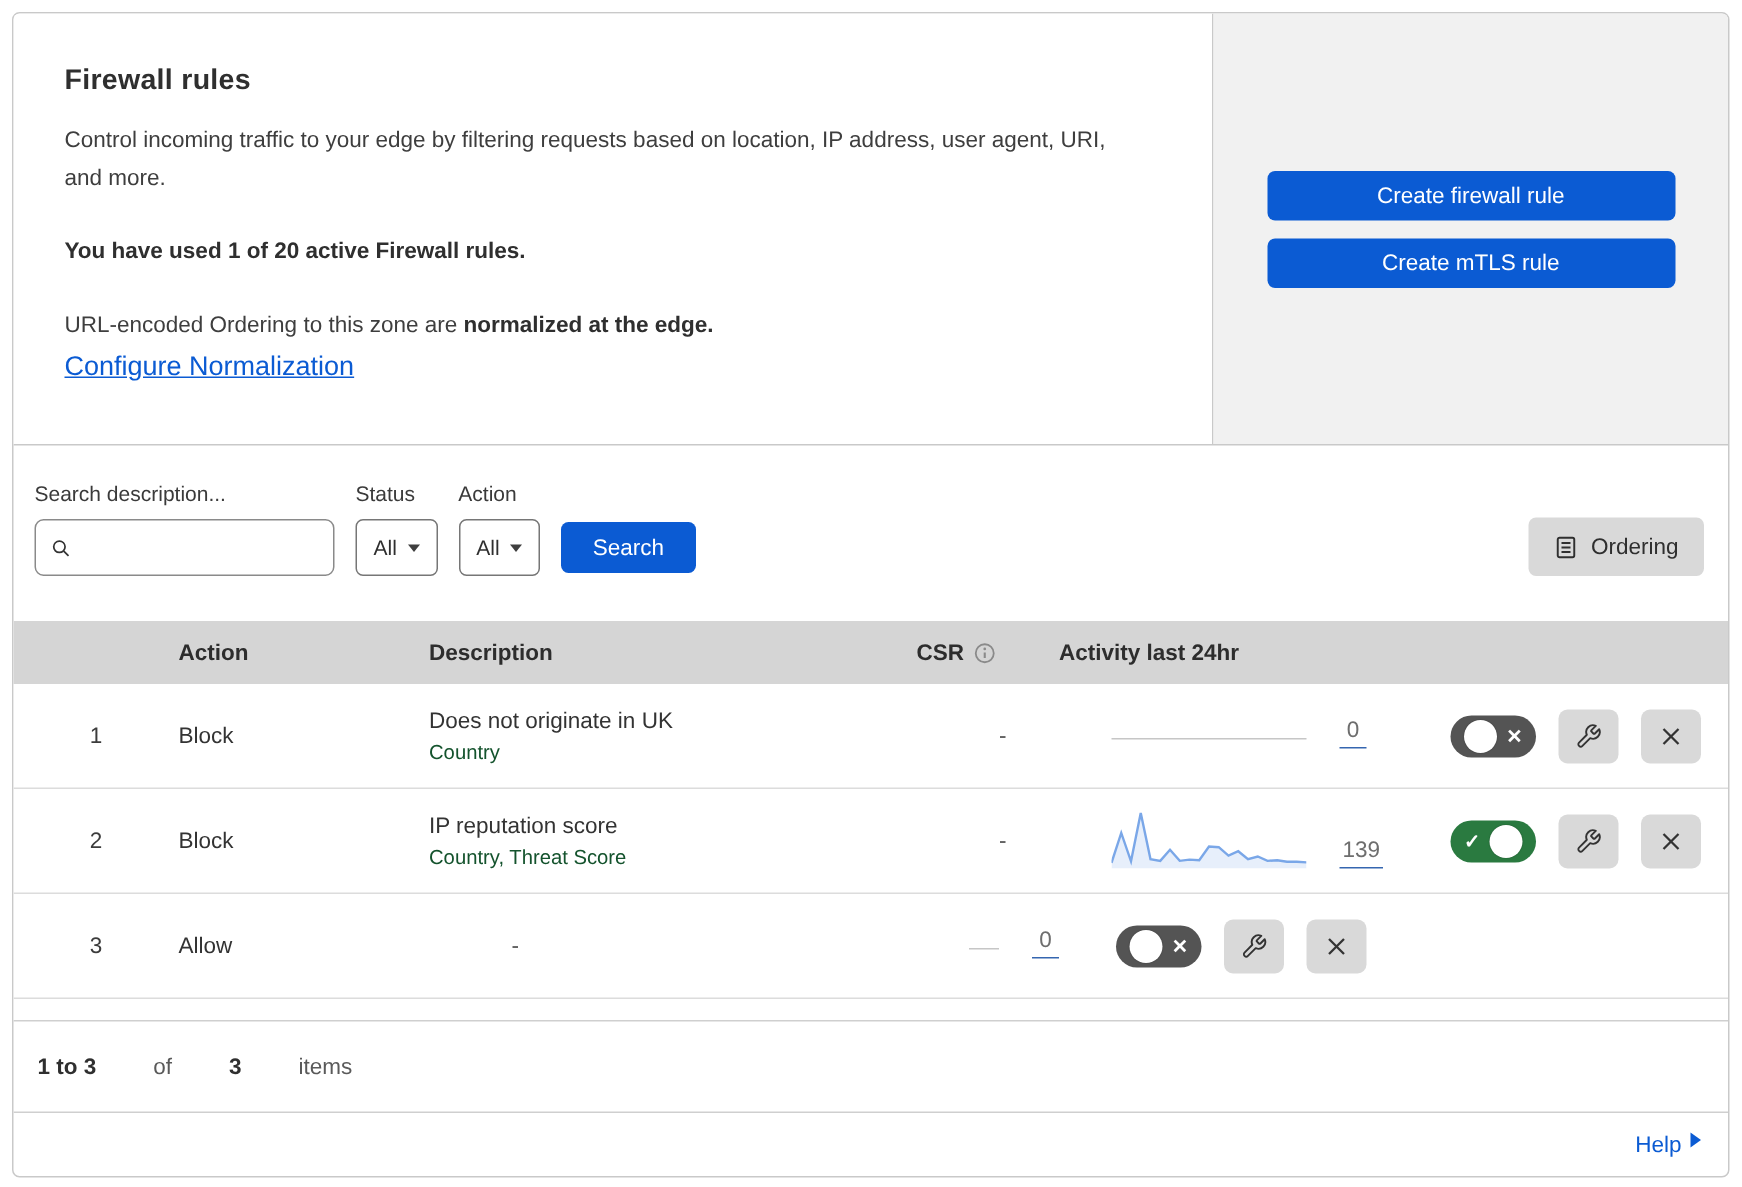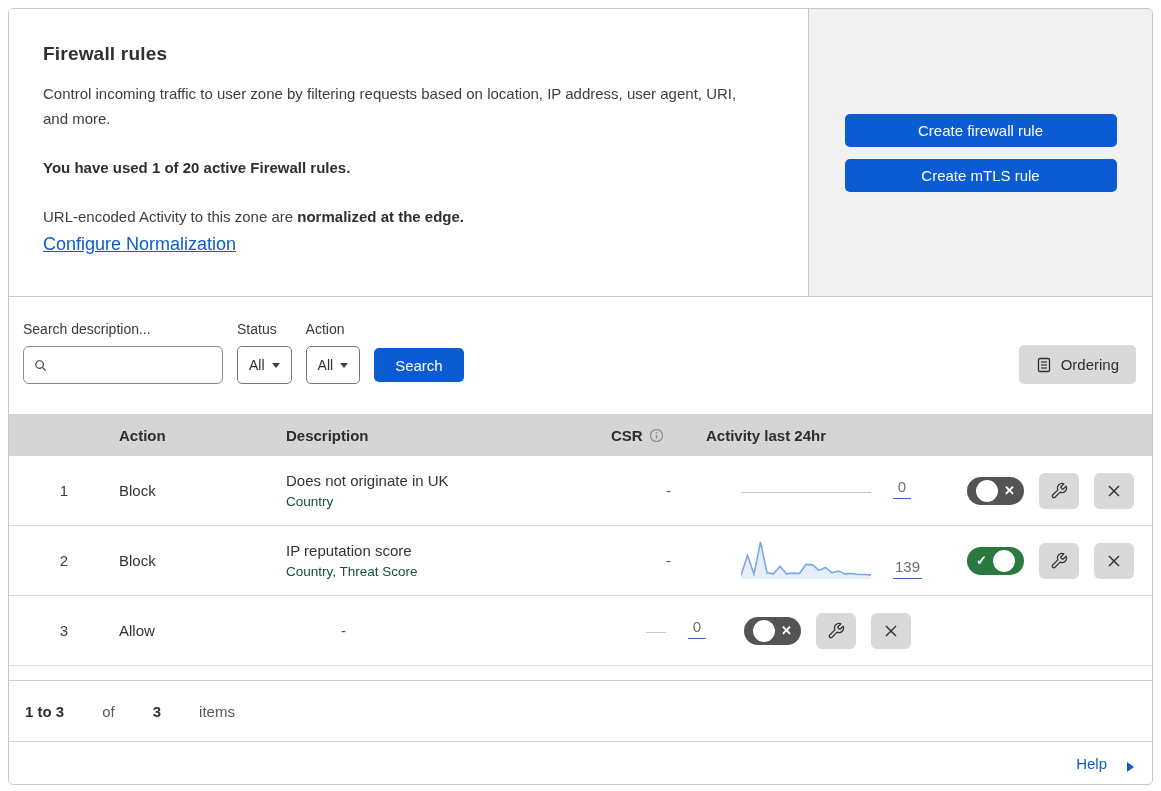--- a/index.html
+++ b/index.html
@@ -88,34 +88,34 @@
   .icon-btn {
     width:40px; height:36px; background:#d9d9d9; border:none; border-radius:6px;
     display:flex; align-items:center; justify-content:center; cursor:pointer;
   }
 
   .table-spacer { height:14px; background:#fff; }
   .items-footer { height:61px; border-top:1px solid #cfcfcf; display:flex; align-items:center; padding-left:16px; font-size:15px; color:#5a5a5a;gap:33px; }
   .items-footer b { color:#2f2f2f; }
   .items-footer span { margin-right:5px; }
   .help-bar { height:43px; border-top:1px solid #cfcfcf; display:flex; align-items:center; justify-content:flex-end; padding-right:18px; }
-  .help-link { display:flex; align-items:flex-end; gap:20px; color:#0b5bd3; font-size:15px; cursor:pointer; text-decoration:none; }
+  .help-link { display:flex; align-items:flex-start; gap:6px; color:#0b5bd3; font-size:15px; cursor:pointer; text-decoration:none; }
   .help-arrow { width:0; height:0; border-top:5.5px solid transparent; border-bottom:5.5px solid transparent; border-left:7px solid #0b5bd3; }
 </style>
 </head>
 <body>
 
 <div class="card">
 
   <div class="top-section">
     <div class="top-left">
       <h1 class="page-title">Firewall rules</h1>
-      <p class="desc">Control incoming traffic to user zone by filtering requests based on location, IP address, user agent, URI, and more.</p>
+      <p class="desc">Control incoming traffic to your edge by filtering requests based on location, IP address, user agent, URI, and more.</p>
       <p class="usage">You have used 1 of 20 active Firewall rules.</p>
-      <p class="norm"><span>URL-encoded Activity to this zone are </span><b>normalized at the edge.</b></p>
+      <p class="norm"><span>URL-encoded Ordering to this zone are </span><b>normalized at the edge.</b></p>
       <a class="link">Configure Normalization</a>
     </div>
     <div class="top-right">
       <button class="btn-primary">Create firewall rule</button>
       <button class="btn-primary">Create mTLS rule</button>
     </div>
   </div>
 
   <div class="filter-bar">
     <div class="fgroup">

